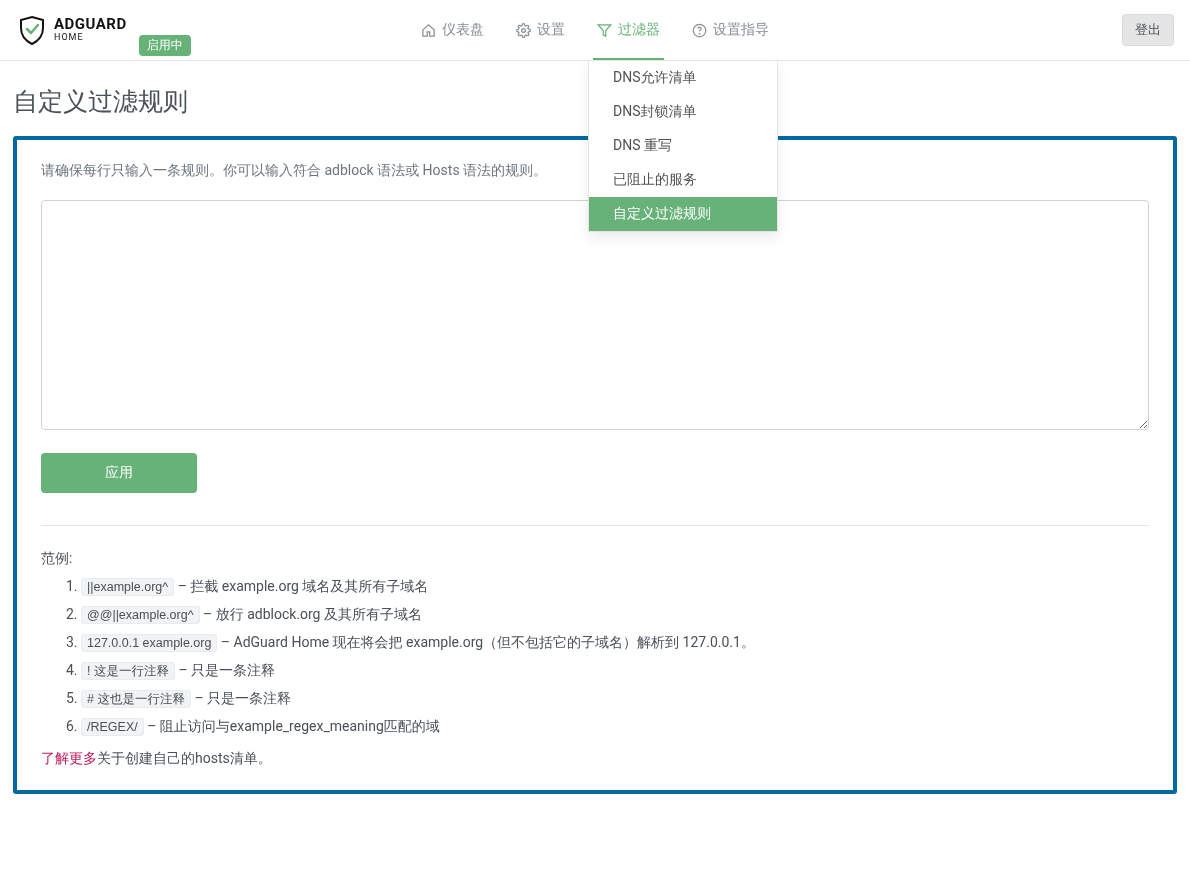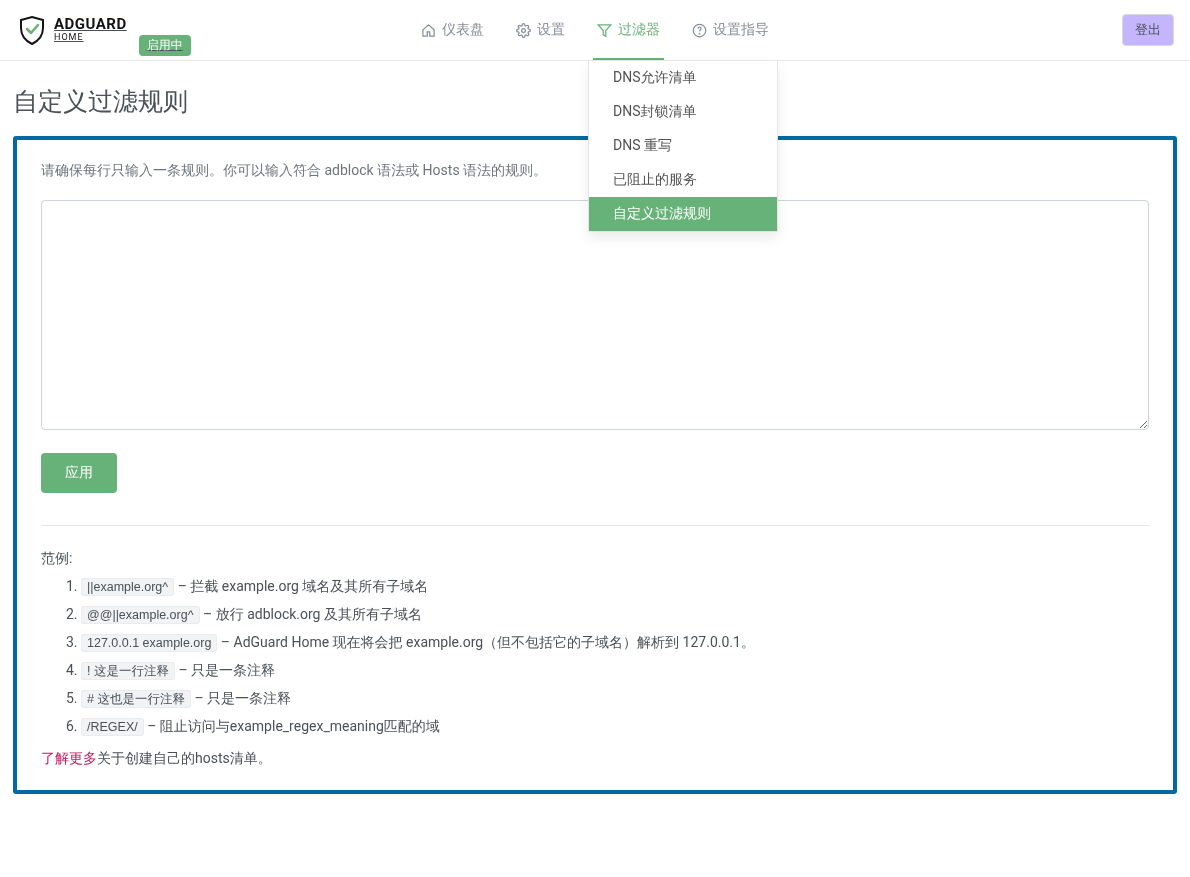--- a/index.html
+++ b/index.html
@@ -1,42 +1,42 @@
 <!DOCTYPE html>
 <html><head>
 <meta charset="utf-8">
 <style>
 * { box-sizing: border-box; margin: 0; padding: 0; }
 body { font-family: -apple-system, BlinkMacSystemFont, "Segoe UI", Roboto, "Helvetica Neue", Arial, sans-serif; font-size: 14px; color: #495057; background: #fff; }
-.navbar { height: 61px; border-bottom: 1px solid #e8e8e8; display: flex; align-items: center; padding: 0 8px; position: relative; text-decoration: underline; }
+.navbar { height: 61px; border-bottom: 1px solid #e8e8e8; display: flex; align-items: center; padding: 0 8px; position: relative; }
 .navbar-left { display: flex; align-items: center; padding-left: 8px; }
 .logo { display: flex; align-items: center; }
 .logo-shield { width: 32px; height: 32px; }
 .logo-text { display: flex; flex-direction: column; margin-left: 6px; }
 .logo-text-top { font-weight: 700; font-size: 15px; letter-spacing: 0.5px; color: #131313; line-height: 1; }
 .logo-text-bottom { font-size: 9px; letter-spacing: 1px; color: #131313; line-height: 1.3; }
 .status-badge { background: #67b279; color: #fff; font-size: 12px; padding: 2px 8px; border-radius: 4px; margin-left: 12px; font-weight: 500; margin-top: 31px; }
 .navbar-center { display: flex; align-items: flex-start; height: 100%; margin-left: auto; margin-right: auto; position: absolute; left: 50%; transform: translateX(-50%); }
 .nav-item { display: flex; align-items: center; height: 100%; padding: 0 16px; color: #868e96; cursor: pointer; position: relative; }
 .nav-item.active { color: #67b279; }
 .nav-item.active::after { content: ''; position: absolute; bottom: 0; left: 12px; right: 12px; height: 2px; background: #67b279; }
 .nav-icon { width: 15px; height: 15px; margin-right: 6px; display: inline-flex; align-items: center; justify-content: center; }
 .nav-label { font-size: 14px; }
 .navbar-right { margin-left: auto; padding-right: 8px; }
-.logout-btn { border: 1px solid #d9dadc; background: #c4b5fd; color: #495057; font-size: 13px; padding: 6px 12px; border-radius: 4px; cursor: pointer; }
+.logout-btn { border: 1px solid #d9dadc; background: #e5e5e5; color: #495057; font-size: 13px; padding: 6px 12px; border-radius: 4px; cursor: pointer; }
 .dropdown { position: absolute; top: 61px; left: 588px; width: 190px; background: #fff; border: 1px solid rgba(0,0,0,0.1); border-top: none; box-shadow: 0 6px 12px rgba(0,0,0,0.08); z-index: 100; }
 .dropdown-item { padding: 8px 24px; color: #525252; font-size: 14px; cursor: pointer; }
 .dropdown-item.active { background: #67b279; color: #fff; }
 .container { max-width: 1180px; margin: 0 auto; padding: 0 8px; }
 .page-title { font-size: 25px; color: #4b5257; padding: 24px 0 18px; font-weight: 400; }
 .card { border: 4px solid #0369a1; border-radius: 3px; background: #fff; }
 .card-body { padding: 22px 24px; }
 .help-text { color: #6c757d; font-size: 14px; margin-bottom: 20px; }
 .rules-textarea { width: 100%; height: 230px; border: 1px solid #ced4da; border-radius: 4px; padding: 10px; font-family: Menlo, Monaco, Consolas, monospace; font-size: 13px; resize: vertical; background: #fff; }
-.apply-btn { background: #67b279; color: #fff; border: none; padding: 11px 24px; border-radius: 4px; font-size: 14px; cursor: pointer; margin-top: 20px; }
+.apply-btn { background: #67b279; color: #fff; border: none; padding: 11px 64px; border-radius: 4px; font-size: 14px; cursor: pointer; margin-top: 20px; }
 hr.divider { border: none; border-top: 1px solid #e4e7ea; margin: 32px 0 24px; }
 .examples-title { color: #495057; font-size: 14px; margin-bottom: 10px; }
 .examples-list { list-style: decimal; padding-left: 40px; }
 .examples-list li { margin-bottom: 10px; color: #495057; font-size: 14px; }
 code { background: #f1f3f5; border: 1px solid #e9ecef; border-radius: 3px; padding: 1px 5px; font-family: Liberation Sans, sans-serif; font-size: 12.5px; color: #495057; }
 .learn-more { margin-top: 14px; font-size: 14px; color: #495057; }
 .learn-more a { color: #be185d; text-decoration: none; }
 svg { display: block; }
 </style>
 </head>

